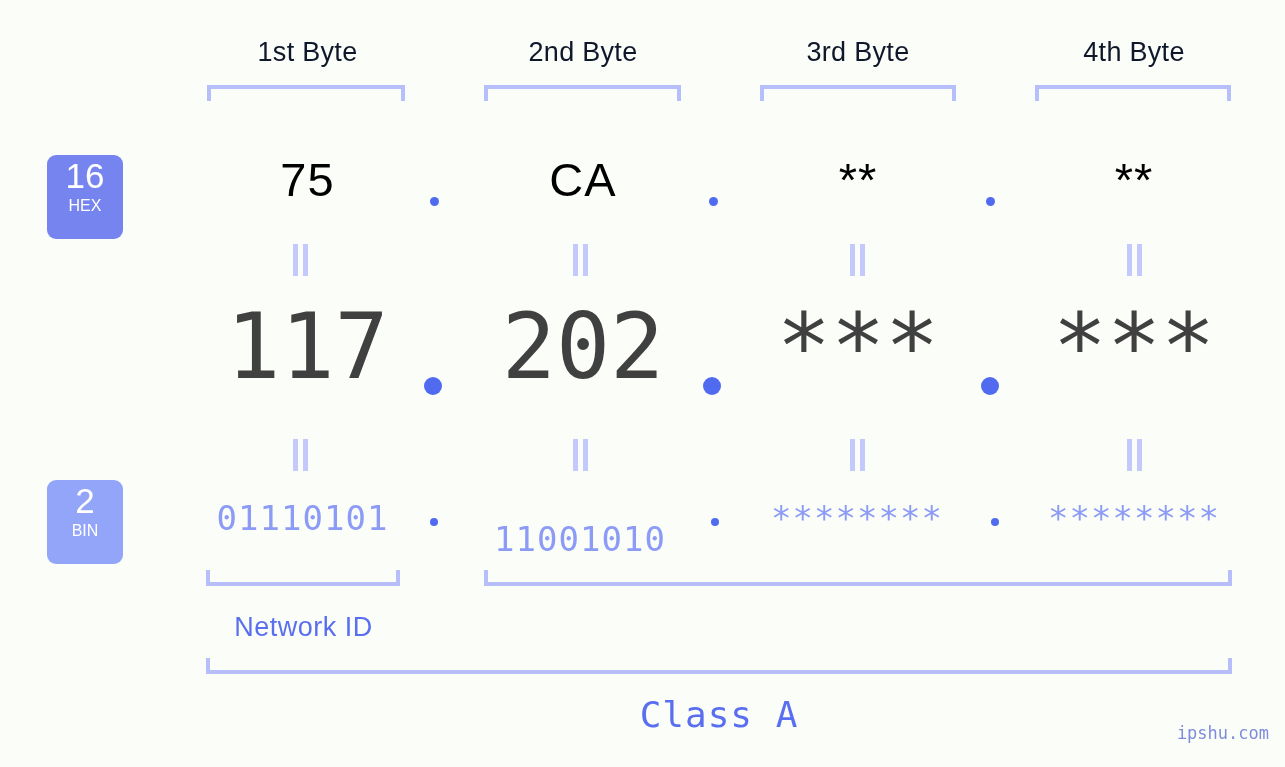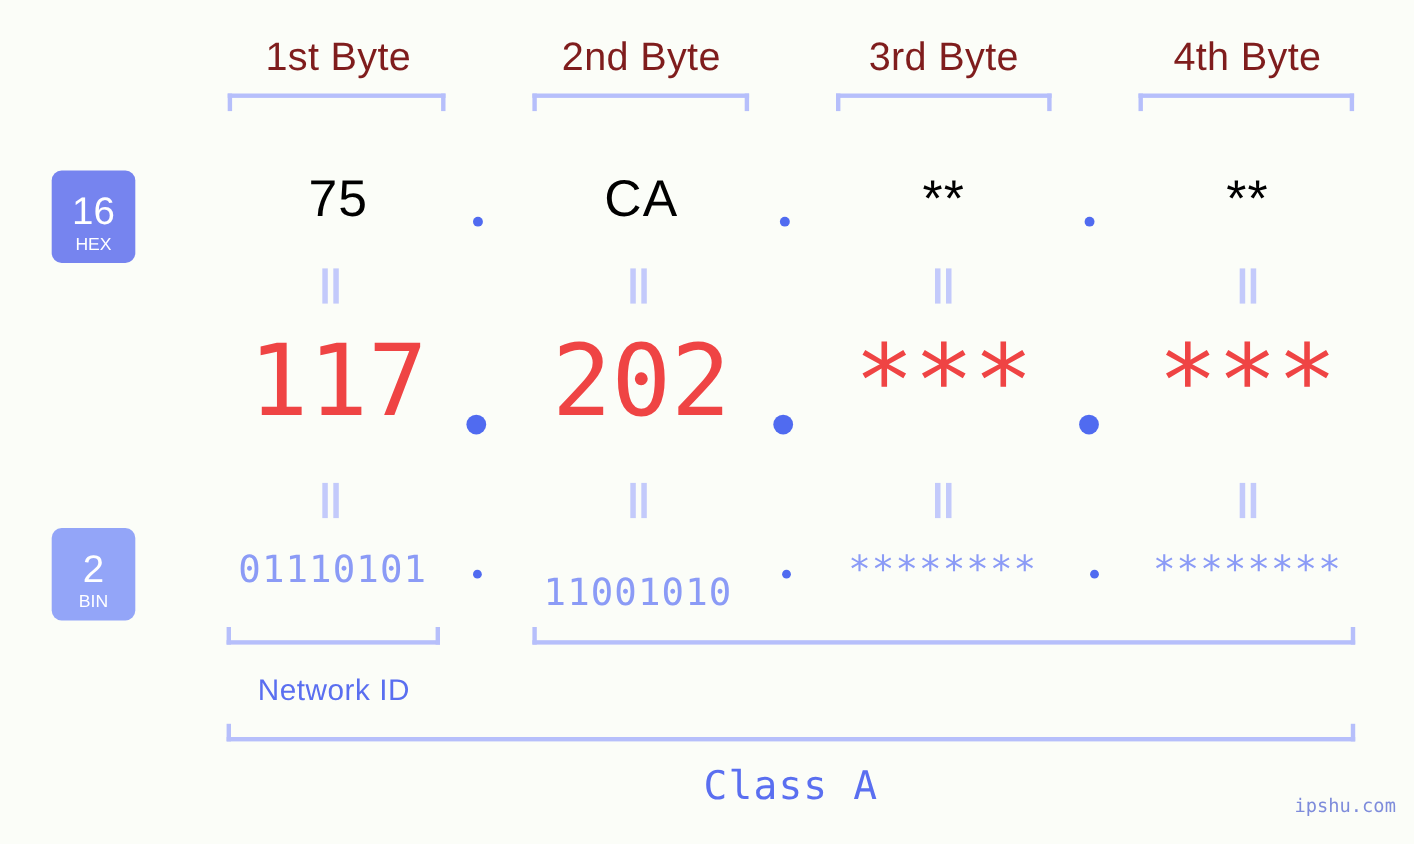--- a/index.html
+++ b/index.html
@@ -20,22 +20,22 @@
     height: 767px;
   }
 
   
   .byte-title {
     position: absolute;
     top: 33px;
     height: 38px;
     line-height: 38px;
     text-align: center;
-    font-size: 36px;
-    color: #7f1d1d;
+    font-size: 27px;
+    color: #0f172a;
     font-family: "Liberation Sans", sans-serif;
     letter-spacing: 0.3px;
     white-space: nowrap;
   }
 
   
   .bracket {
     position: absolute;
     box-sizing: border-box;
   }
@@ -54,21 +54,21 @@
 
   
   .badge {
     position: absolute;
     left: 47px;
     width: 76px;
     border-radius: 9px;
     color: #ffffff;
     text-align: center;
     box-sizing: border-box;
-    padding-top: 20px;
+    padding-top: 3px;
   }
   .badge-num {
     display: block;
     font-size: 35px;
     line-height: 36px;
     font-weight: 400;
     font-family: "Liberation Sans", sans-serif;
   }
   .badge-word {
     display: block;
@@ -90,21 +90,21 @@
     font-size: 47px;
     color: #000000;
     font-family: "Liberation Sans", sans-serif;
     letter-spacing: 1px;
   }
   .dec-row .cell {
     top: 297px;
     height: 100px;
     line-height: 100px;
     font-size: 90px;
-    color: #ef4444;
+    color: #404040;
     font-family: "DejaVu Sans Mono", monospace;
     letter-spacing: 0px;
   }
   .bin-row .cell {
     top: 495px;
     height: 46px;
     line-height: 46px;
     font-size: 34px;
     color: #8b9bf6;
     font-family: "DejaVu Sans Mono", monospace;

